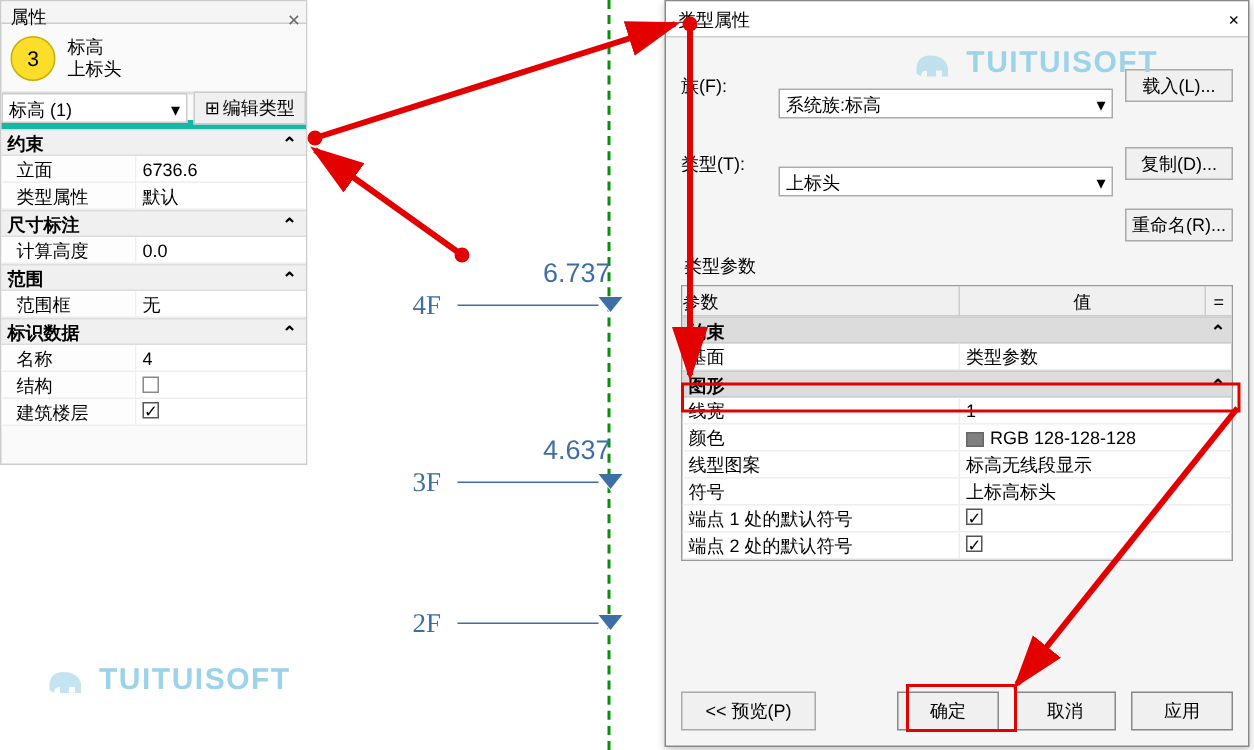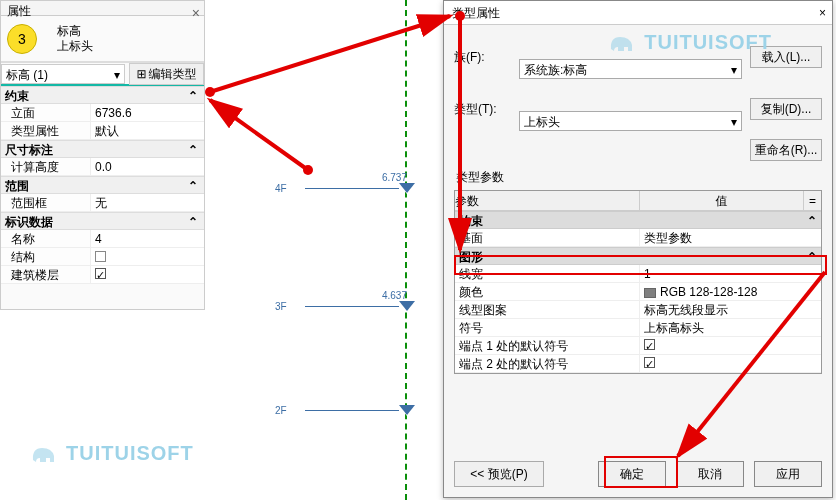--- a/index.html
+++ b/index.html
@@ -43,30 +43,30 @@
     padding-left: 6px;
   }
   .circle-badge {
     width: 30px; height: 30px;
     border-radius: 50%;
     background: #fbde29;
     border: 1px solid #c9b000;
     display: flex; align-items: center; justify-content: center;
     font-size: 14px; margin-right: 8px;
   }
-  .prop-type-text { line-height: 15px; margin-left: 12px; }
+  .prop-type-text { line-height: 15px; }
   .prop-row {
     height: 24px;
     display: flex;
     align-items: center;
     padding-left: 4px;
   }
   .prop-selector {
     border-top: 1px solid #ddd;
-    border-bottom: 2px solid #14b8a6;
+    border-bottom: 6px solid #14b8a6;
     padding: 2px 0;
   }
   .dropdown {
     flex: 1;
     border: 1px solid #ccc;
     height: 20px;
     padding: 0 4px;
     line-height: 20px;
     background: #fff;
     display: flex; justify-content: space-between;
@@ -128,25 +128,25 @@
     position: absolute;
     left: 200px; top: 0;
     width: 0; height: 100%;
     border-left: 2px dashed #0a8f0a;
   }
   .level {
     position: absolute;
     left: 70px;
     width: 140px;
     color: #3d6ea5;
-    font-size: 10px;
+    font-size: 18px;
   }
   .level .elev { text-align: right; padding-right: 8px; }
   .level .name-line {
-    display: flex; align-items: center;
+    display: flex; align-items: center; font-family: Liberation Serif, serif;
   }
   .level .lname { width: 30px; }
   .level .line { flex: 1; border-top: 1px solid #3d6ea5; height: 1px; }
   .level .tri {
     width: 0; height: 0;
     border-left: 8px solid transparent;
     border-right: 8px solid transparent;
     border-top: 10px solid #fff;
     position: relative;
   }

